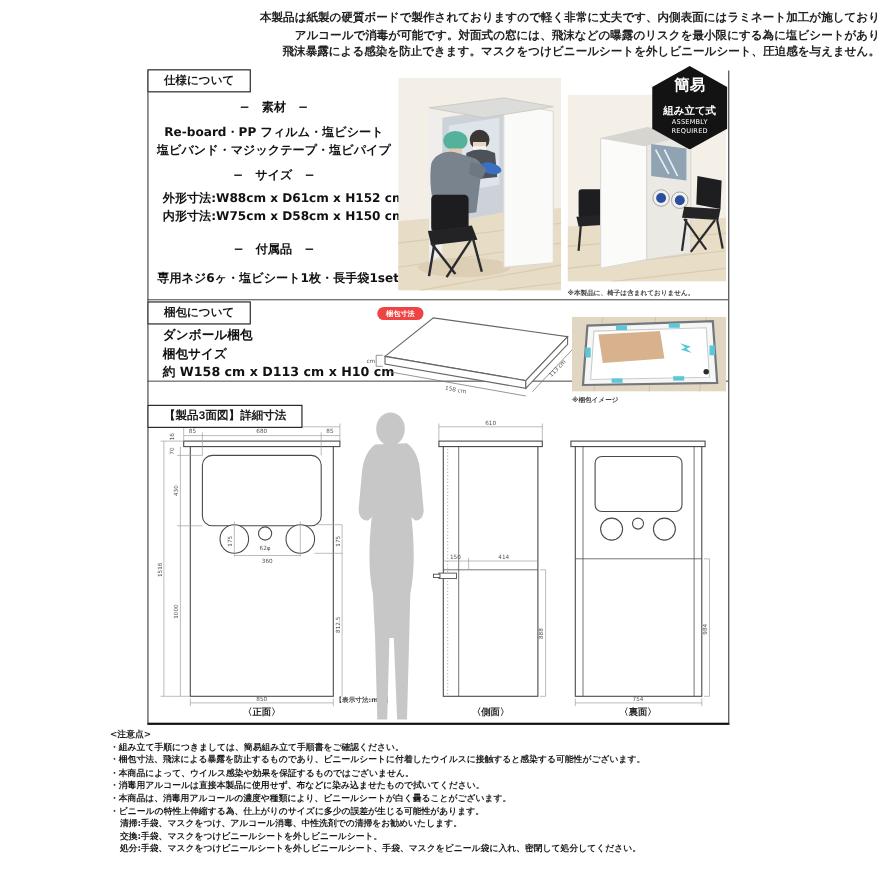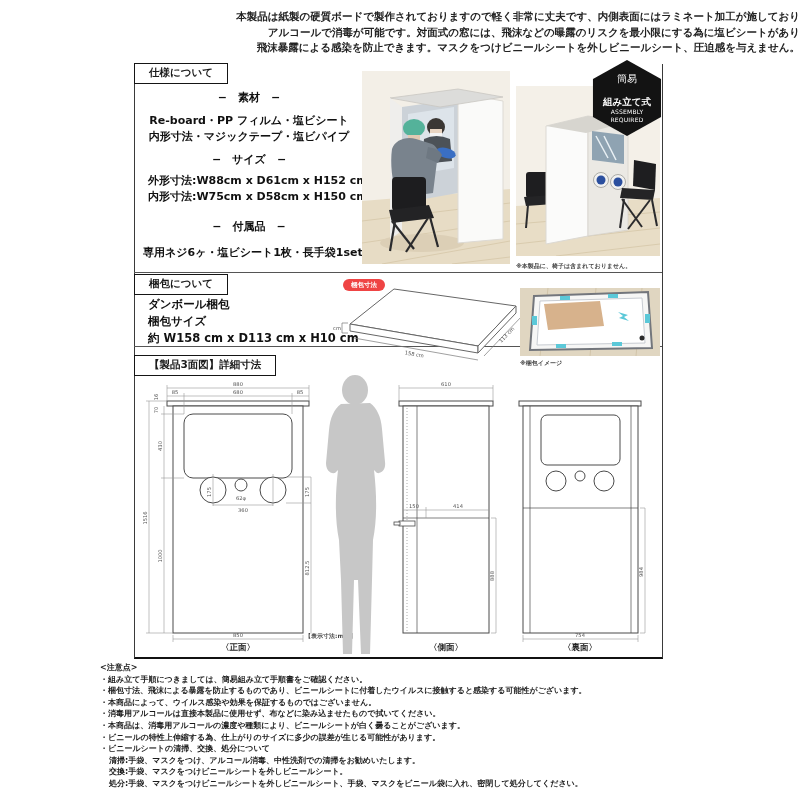--- a/index.html
+++ b/index.html
@@ -15,21 +15,21 @@
   .label-box{position:absolute;border:1.6px solid #151515;background:#fff;
              font-size:10.5px;font-weight:bold;padding:2px 14px 3px 14px;white-space:nowrap;z-index:4;}
   .spec-center{position:absolute;left:138px;width:222px;text-align:center;
                font-weight:bold;font-size:11px;color:#111;}
   .spec-left{position:absolute;left:148px;font-weight:bold;font-size:11px;color:#111;white-space:nowrap;}
   .caption{position:absolute;font-size:6px;color:#444;font-weight:bold;}
   .badge-hex{position:absolute;left:590px;top:60px;width:74px;height:76px;background:#131313;
              clip-path:polygon(50% 0,96% 25%,96% 75%,50% 100%,4% 75%,4% 25%);
              display:flex;flex-direction:column;align-items:center;justify-content:center;
              color:#fff;z-index:6;text-align:center;}
-  .badge-hex .jp1{font-size:10px;font-weight:normal;line-height:11px;}
+  .badge-hex .jp1{font-size:14px;font-weight:bold;line-height:11px;}
   .badge-hex .jp2{font-size:9.5px;font-weight:bold;line-height:12px;margin-top:12px;}
   .badge-hex .en{font-size:6px;line-height:7.5px;letter-spacing:.2px;}
   .pack-badge{position:absolute;left:343px;top:279px;background:#ef4444;color:#fff;
               font-size:6.5px;font-weight:bold;padding:1.5px 8px;border-radius:7px;z-index:5;}
   .notes{position:absolute;left:100px;top:662px;width:620px;font-size:8px;font-weight:600;
          color:#1c1c1c;line-height:11.6px;white-space:nowrap;}
   .notes .indent{padding-left:9px;}
   svg{display:block;}
   svg text{font-family:"DejaVu Sans","Liberation Sans",sans-serif;}
   .dimtxt{font-size:5.2px;fill:#555;}
@@ -49,21 +49,21 @@
 
   <div class="frame"></div>
   <div class="hline" style="top:272px;"></div>
   <div class="hline" style="top:346px;"></div>
 
   <div class="label-box" style="left:134px;top:63px;">
     <span>仕様について</span>
   </div>
   <div class="spec-center" style="top:90px;">−　素材　−</div>
   <div class="spec-center" style="top:113px;">Re-board・PP フィルム・塩ビシート</div>
-  <div class="spec-center" style="top:129px;">内形寸法・マジックテープ・塩ビパイプ</div>
+  <div class="spec-center" style="top:129px;">塩ビバンド・マジックテープ・塩ビパイプ</div>
   <div class="spec-center" style="top:152px;">−　サイズ　−</div>
   <div class="spec-left" style="top:173px;">外形寸法:W88cm  x  D61cm x H152 cm</div>
   <div class="spec-left" style="top:189px;">内形寸法:W75cm  x  D58cm x H150 cm</div>
   <div class="spec-center" style="top:219px;">−　付属品　−</div>
   <div class="spec-left" style="top:245px;left:143px;">専用ネジ6ヶ・塩ビシート1枚・長手袋1set</div>
 
   <svg class="abs" style="left:362px;top:71px;" width="148" height="193" viewBox="0 0 148 193">
     <rect x="0" y="0" width="148" height="193" fill="#f3efe7"></rect>
     <polygon points="0,130 148,118 148,193 0,193" fill="#e7dcc5"></polygon>
     <g stroke="#d9cbae" stroke-width="1">
@@ -192,21 +192,21 @@
       <rect x="36" y="56" width="10" height="4"></rect>
         <rect x="92" y="54" width="10" height="4"></rect>
       <rect x="12" y="28" width="5" height="9"></rect>
         <rect x="125" y="26" width="5" height="9"></rect>
       <path d="M98,24 l10,3 -4,2 5,4 -10,-3 4,-2 z"></path>
     </g>
     <circle cx="122" cy="50" r="2.5" fill="#2b2b2b"></circle>
   </svg>
   <div class="caption" style="left:520px;top:359px;">※梱包イメージ</div>
 
-  <div class="label-box" style="left:134px;top:355px;">
+  <div class="label-box" style="left:134px;top:368px;font-family:Liberation Mono, monospace;">
     <span>【製品3面図】詳細寸法</span>
   </div>
 
   <svg class="abs" style="left:137px;top:368px;" width="523" height="288" viewBox="0 0 523 288">
 
     <g fill="#fff" stroke="#4a4a4a" stroke-width="1">
       <rect x="30" y="33" width="142" height="5"></rect>
       <rect x="36" y="38" width="130" height="227"></rect>
       <rect x="47" y="46" width="108" height="64" rx="9"></rect>
       <circle cx="76" cy="122" r="13"></circle>
@@ -314,19 +314,18 @@
   </svg>
 
   <div class="notes">
     <div>&lt;注意点&gt;</div>
     <div>・組み立て手順につきましては、簡易組み立て手順書をご確認ください。</div>
     <div>・梱包寸法、飛沫による暴露を防止するものであり、ビニールシートに付着したウイルスに接触すると感染する可能性がございます。</div>
     <div>・本商品によって、ウイルス感染や効果を保証するものではございません。</div>
     <div>・消毒用アルコールは直接本製品に使用せず、布などに染み込ませたもので拭いてください。</div>
     <div>・本商品は、消毒用アルコールの濃度や種類により、ビニールシートが白く曇ることがございます。</div>
     <div>・ビニールの特性上伸縮する為、仕上がりのサイズに多少の誤差が生じる可能性があります。</div>
-    <div>・ビニールシートの清掃、交換、処分について</div>
     <div class="indent">清掃:手袋、マスクをつけ、アルコール消毒、中性洗剤での清掃をお勧めいたします。</div>
     <div class="indent">交換:手袋、マスクをつけビニールシートを外しビニールシート。</div>
     <div class="indent">処分:手袋、マスクをつけビニールシートを外しビニールシート、手袋、マスクをビニール袋に入れ、密閉して処分してください。</div>
   </div>
 
 </div>
 
 </body></html>

